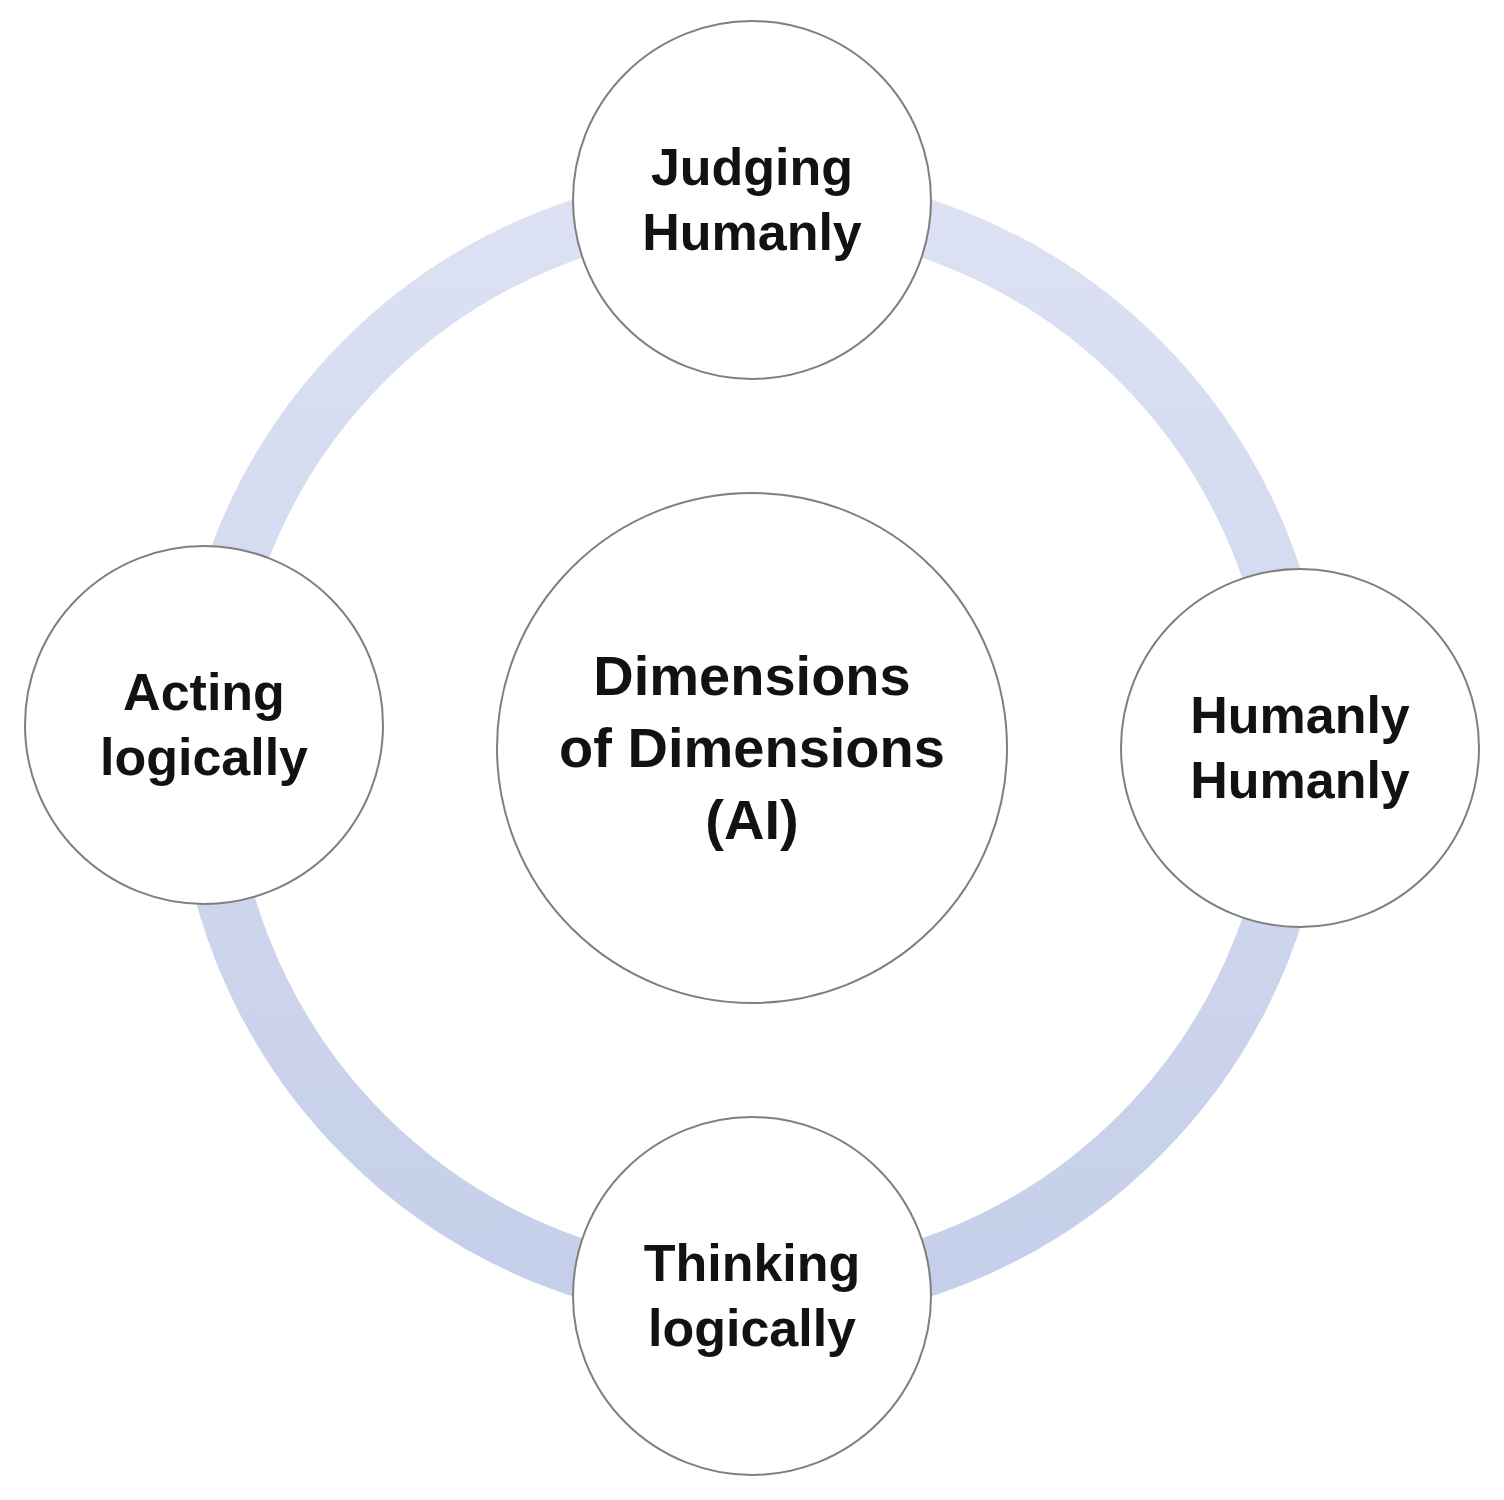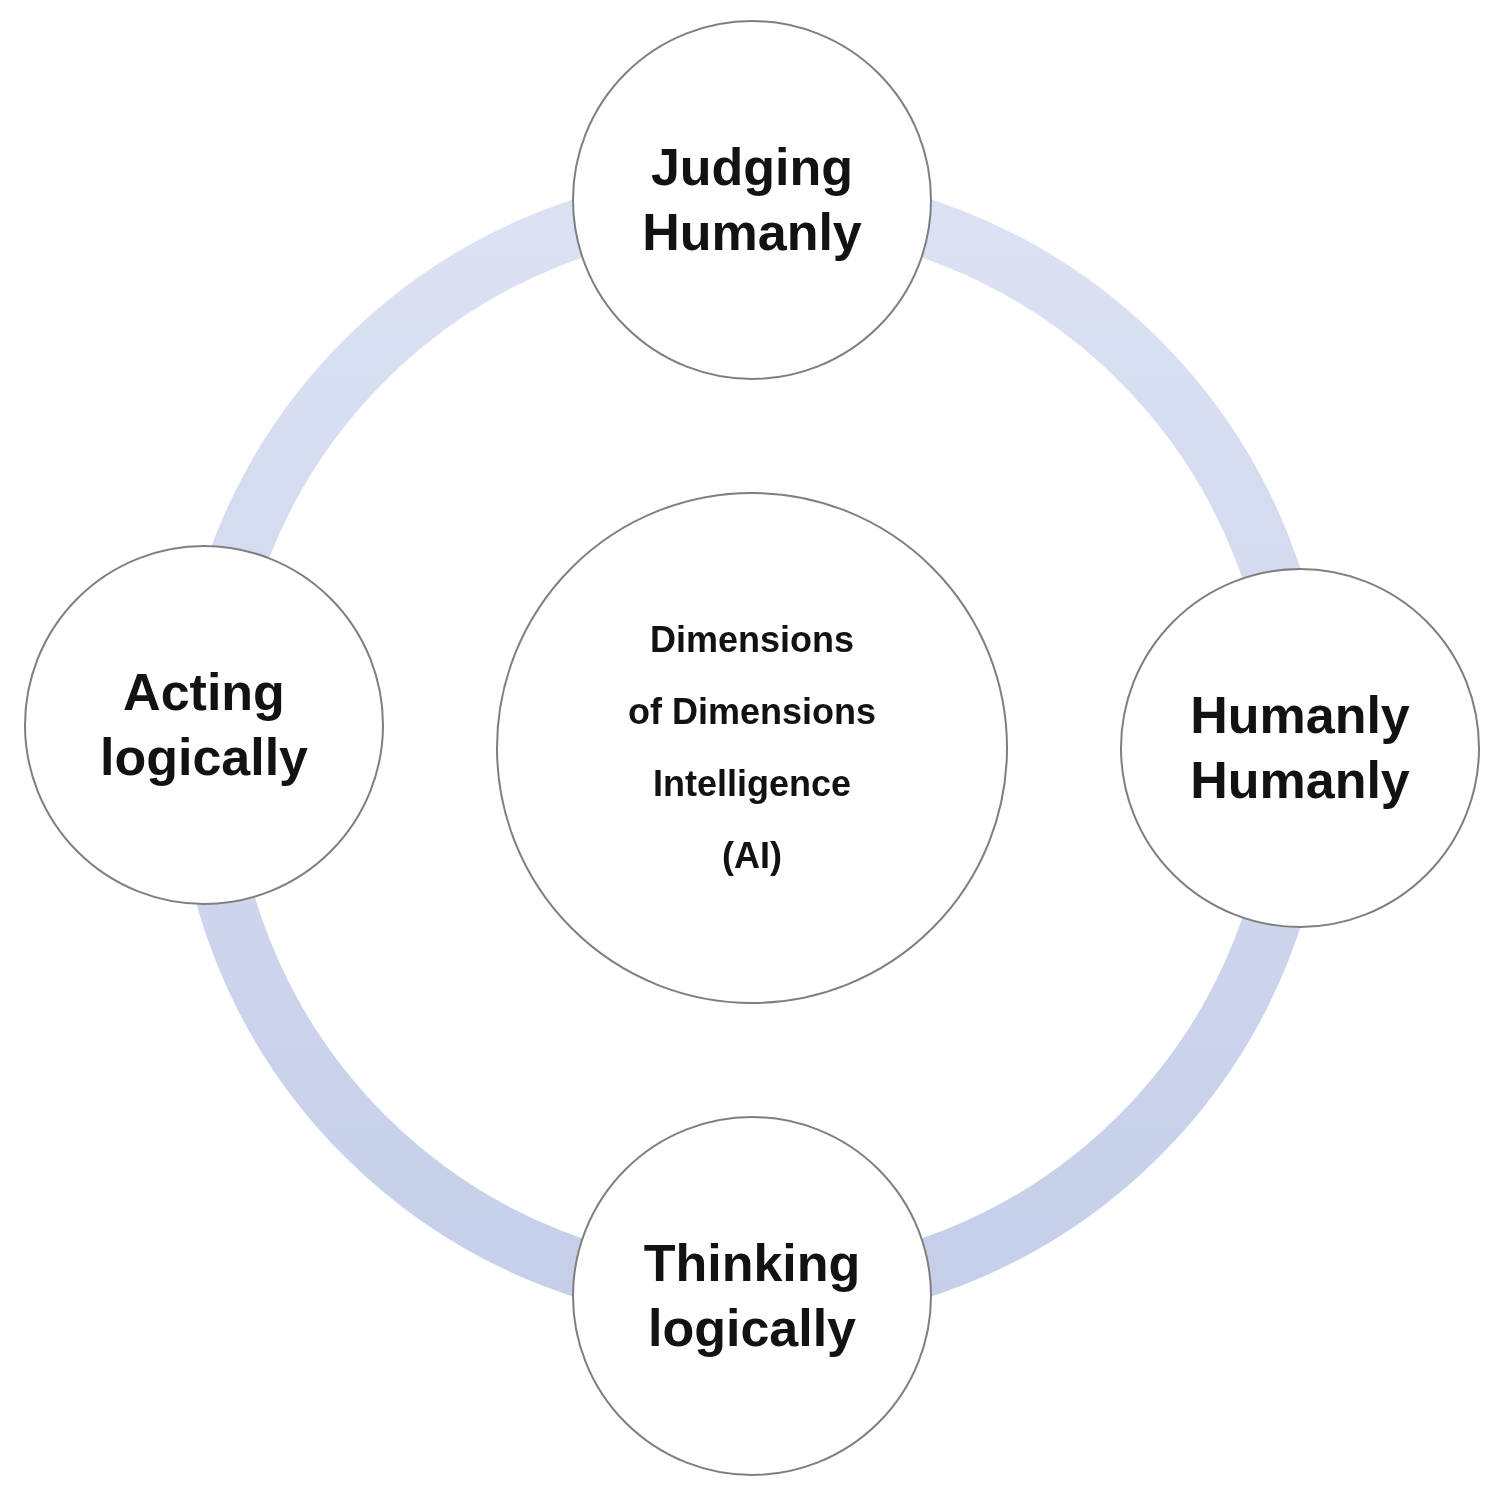--- a/index.html
+++ b/index.html
@@ -36,21 +36,21 @@
     align-items:center;
     justify-content:center;
     text-align:center;
     color:var(--text);
     font-weight:bold;
   }
   .node .line{display:block;}
   .node-center{
     left:496px; top:492px;
     width:512px; height:512px;
-    font-size:36px;
+    font-size:56px;
     line-height:72px;
   }
   .node-outer{
     width:360px; height:360px;
     font-size:52px;
     line-height:65px;
   }
   .node-top{left:572px; top:20px;}
   .node-right{left:1120px; top:568px;}
   .node-bottom{left:572px; top:1116px;}
@@ -67,21 +67,20 @@
         <stop offset="0" stop-color="#dce1f3"></stop>
         <stop offset="1" stop-color="#c5cfe9"></stop>
       </linearGradient>
     </defs>
     <circle cx="752" cy="748" r="548" fill="none" stroke="url(#ringGrad)" stroke-width="58"></circle>
   </svg>
 
   <div class="node node-center">
     <span class="line">Dimensions</span>
     <span class="line">of Dimensions</span>
-    <span class="line">Intelligence</span>
     <span class="line">(AI)</span>
   </div>
 
   <div class="node node-outer node-top">
     <span class="line">Judging</span>
     <span class="line">Humanly</span>
   </div>
 
   <div class="node node-outer node-right">
     <span class="line">Humanly</span>

